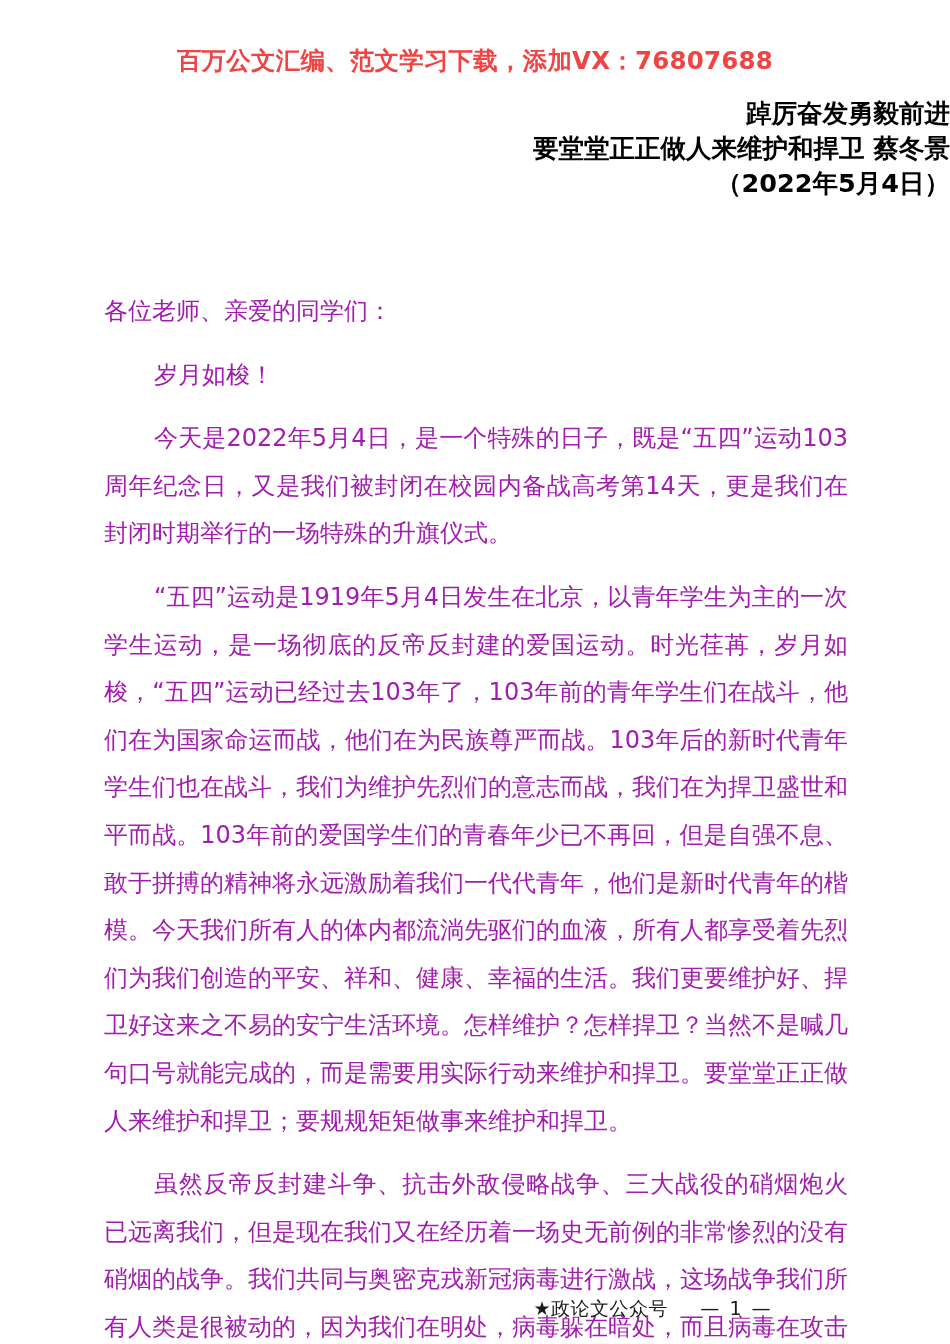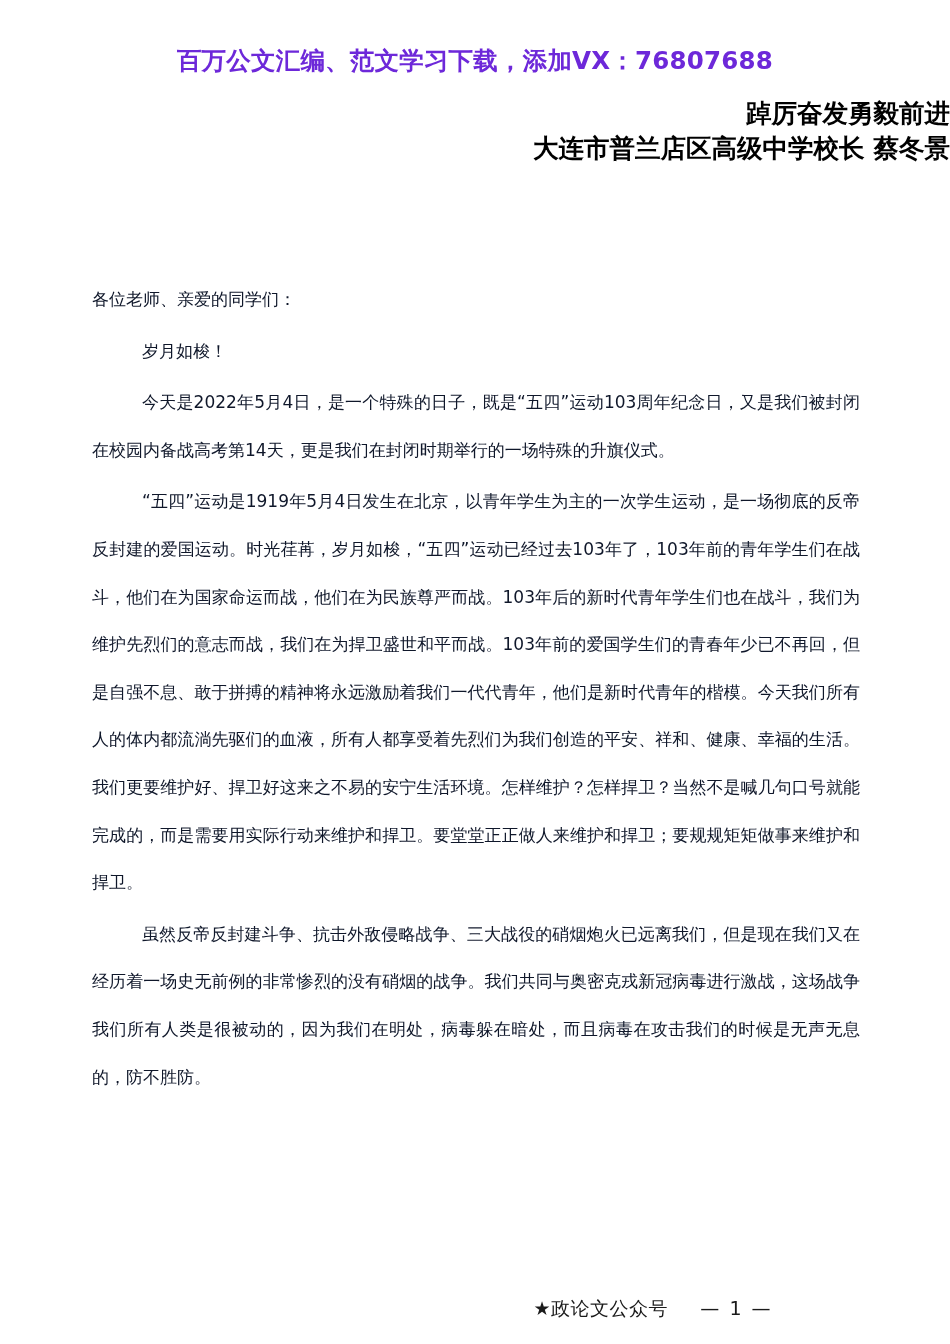--- a/index.html
+++ b/index.html
@@ -22,21 +22,21 @@
 
   
   .promo-banner {
     position: absolute;
     top: 44px;
     left: 0;
     width: 950px;
     text-align: center;
     font-size: 24.5px;
     font-weight: bold;
-    color: #6d28d9;
+    color: #ef4444;
     letter-spacing: 0.2px;
     white-space: nowrap;
   }
 
   
   .title-block {
     position: absolute;
     top: 96px;
     left: 0;
     width: 950px;
@@ -54,27 +54,27 @@
   }
 
   
   .body-text {
     position: absolute;
     top: 272px;
     left: 88px;
     width: 776px;
   }
   .para {
-    font-size: 17px;
+    font-size: 24px;
     line-height: 47.6px;
-    color: #0f172a;
+    color: #a21caf;
     text-align: justify;
     text-align-last: left;
     text-justify: inter-character;
-    margin: 4px;
+    margin: 16px;
     letter-spacing: 0px;
   }
   .para.indent {
     text-indent: 50px;
   }
   .para.noindent {
     text-indent: 0;
   }
 
   
@@ -104,21 +104,22 @@
 </style>
 </head>
 <body>
 
 <div class="page">
 
   <div class="promo-banner">百万公文汇编、范文学习下载，添加VX：76807688</div>
 
   <div class="title-block">
     <div class="title-line">踔厉奋发勇毅前进</div>
-    <div class="title-line sub">大连市普兰店区高级中学校长  蔡冬景</div>
+    <div class="title-line sub">要堂堂正正做人来维护和捍卫  蔡冬景</div>
+    <div class="title-line sub">（2022年5月4日）</div>
   </div>
 
   <div class="body-text">
     <p class="para noindent">各位老师、亲爱的同学们：</p>
     <p class="para indent">岁月如梭！</p>
     <p class="para indent">今天是2022年5月4日，是一个特殊的日子，既是“五四”运动103周年纪念日，又是我们被封闭在校园内备战高考第14天，更是我们在封闭时期举行的一场特殊的升旗仪式。</p>
     <p class="para indent">“五四”运动是1919年5月4日发生在北京，以青年学生为主的一次学生运动，是一场彻底的反帝反封建的爱国运动。时光荏苒，岁月如梭，“五四”运动已经过去103年了，103年前的青年学生们在战斗，他们在为国家命运而战，他们在为民族尊严而战。103年后的新时代青年学生们也在战斗，我们为维护先烈们的意志而战，我们在为捍卫盛世和平而战。103年前的爱国学生们的青春年少已不再回，但是自强不息、敢于拼搏的精神将永远激励着我们一代代青年，他们是新时代青年的楷模。今天我们所有人的体内都流淌先驱们的血液，所有人都享受着先烈们为我们创造的平安、祥和、健康、幸福的生活。我们更要维护好、捍卫好这来之不易的安宁生活环境。怎样维护？怎样捍卫？当然不是喊几句口号就能完成的，而是需要用实际行动来维护和捍卫。要堂堂正正做人来维护和捍卫；要规规矩矩做事来维护和捍卫。</p>
     <p class="para indent">虽然反帝反封建斗争、抗击外敌侵略战争、三大战役的硝烟炮火已远离我们，但是现在我们又在经历着一场史无前例的非常惨烈的没有硝烟的战争。我们共同与奥密克戎新冠病毒进行激战，这场战争我们所有人类是很被动的，因为我们在明处，病毒躲在暗处，而且病毒在攻击我们的时候是无声无息的，防不胜防。</p>
 
   </div>

